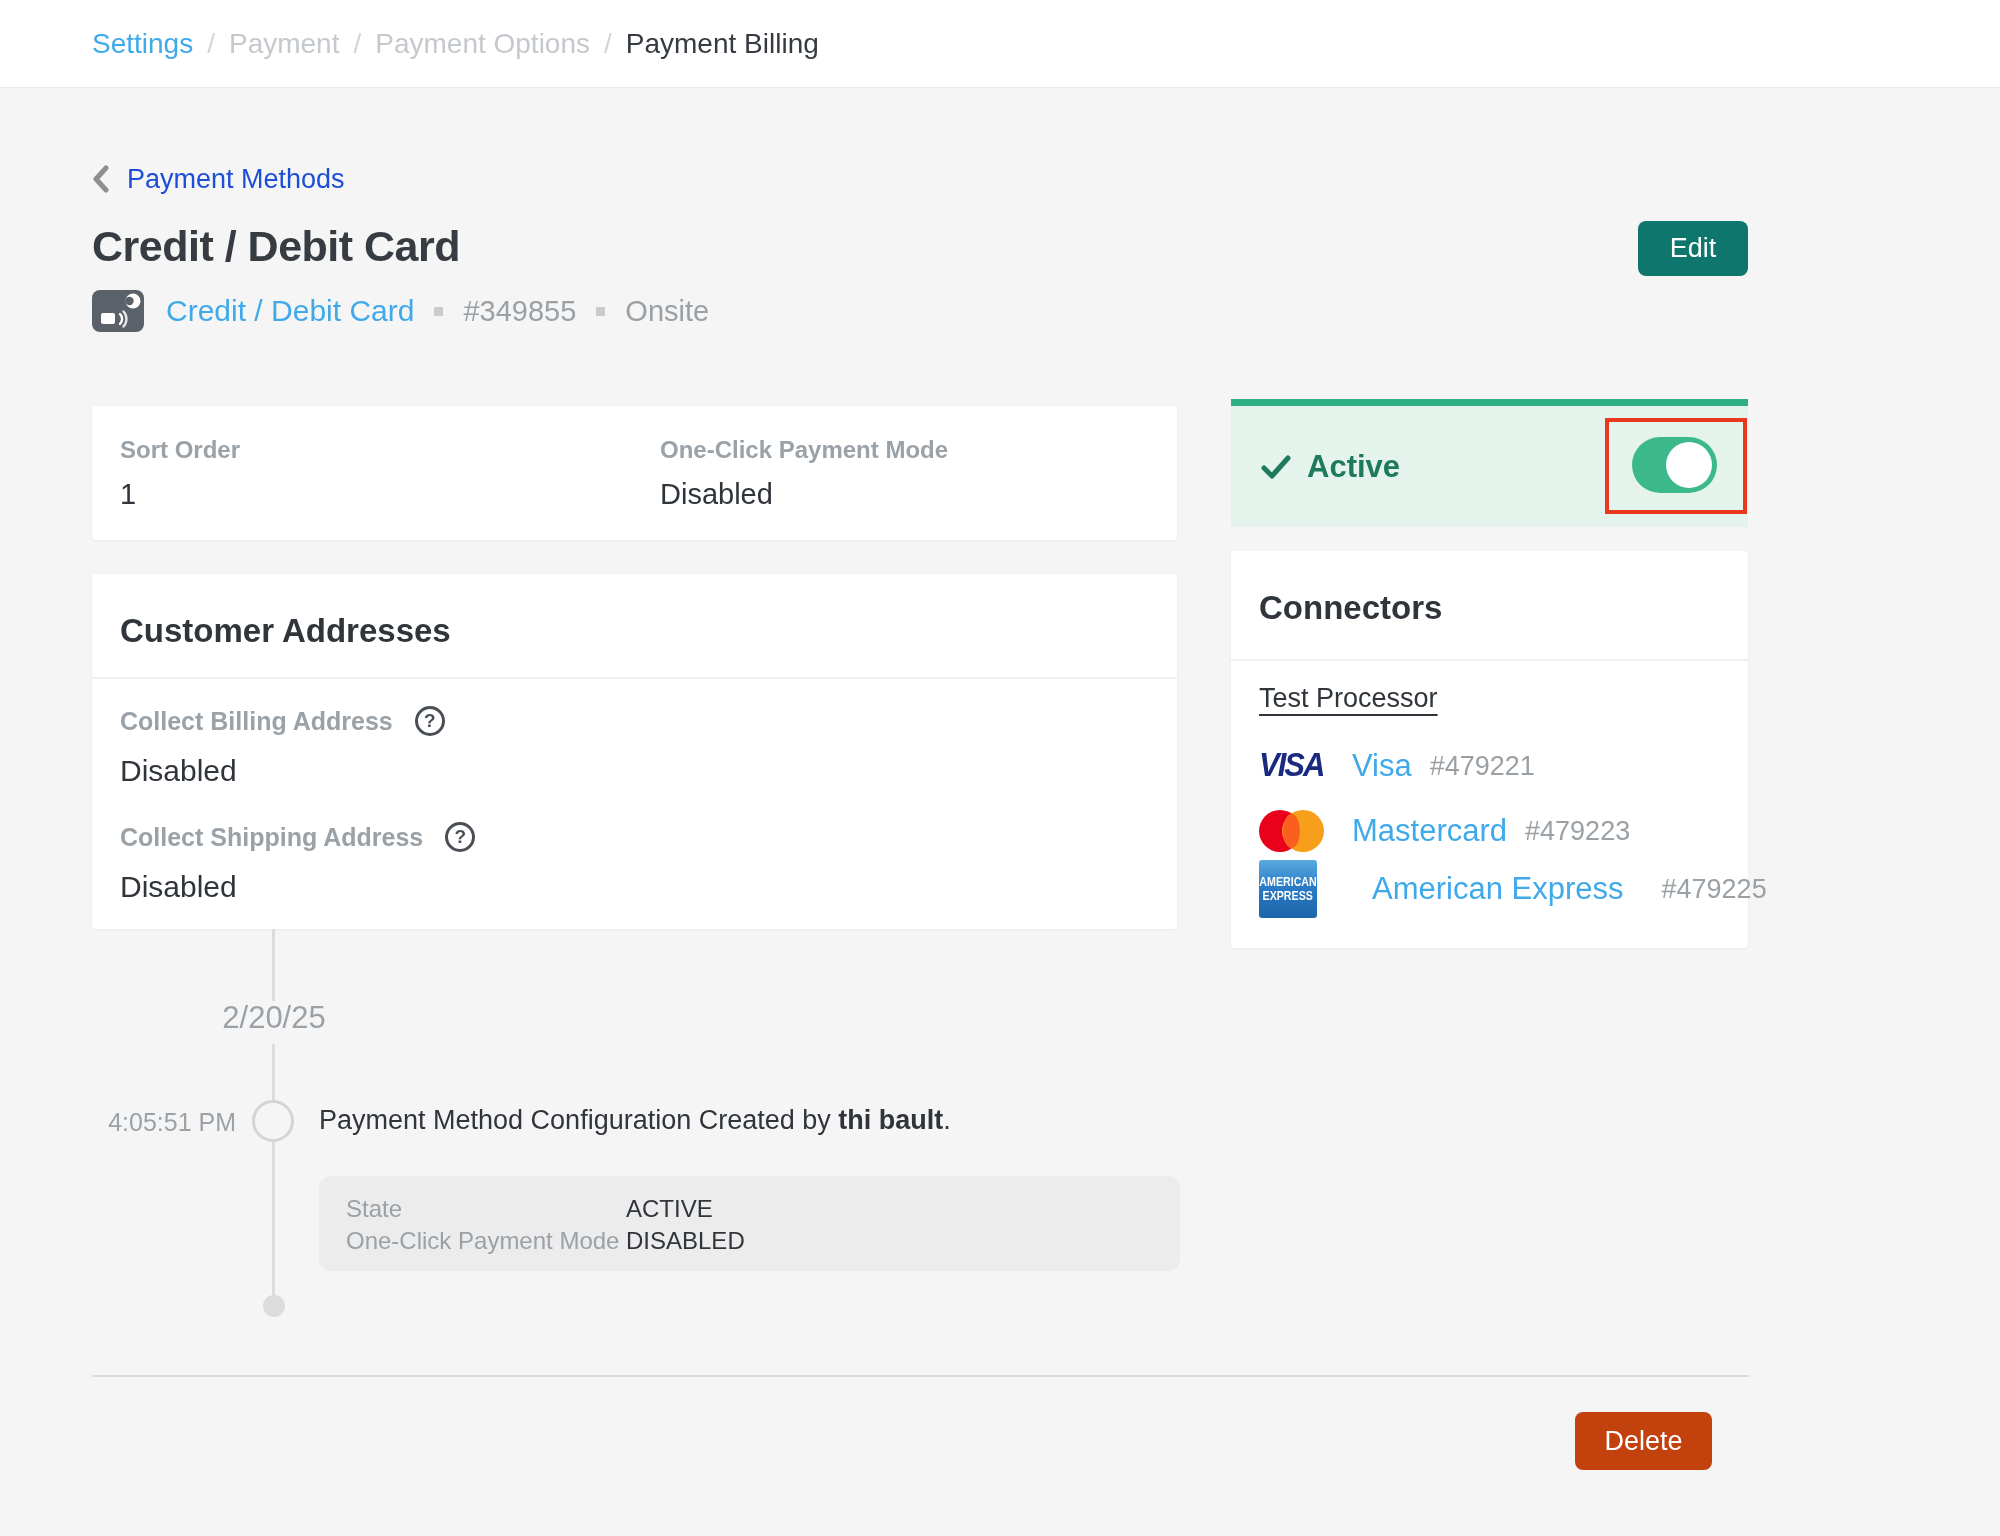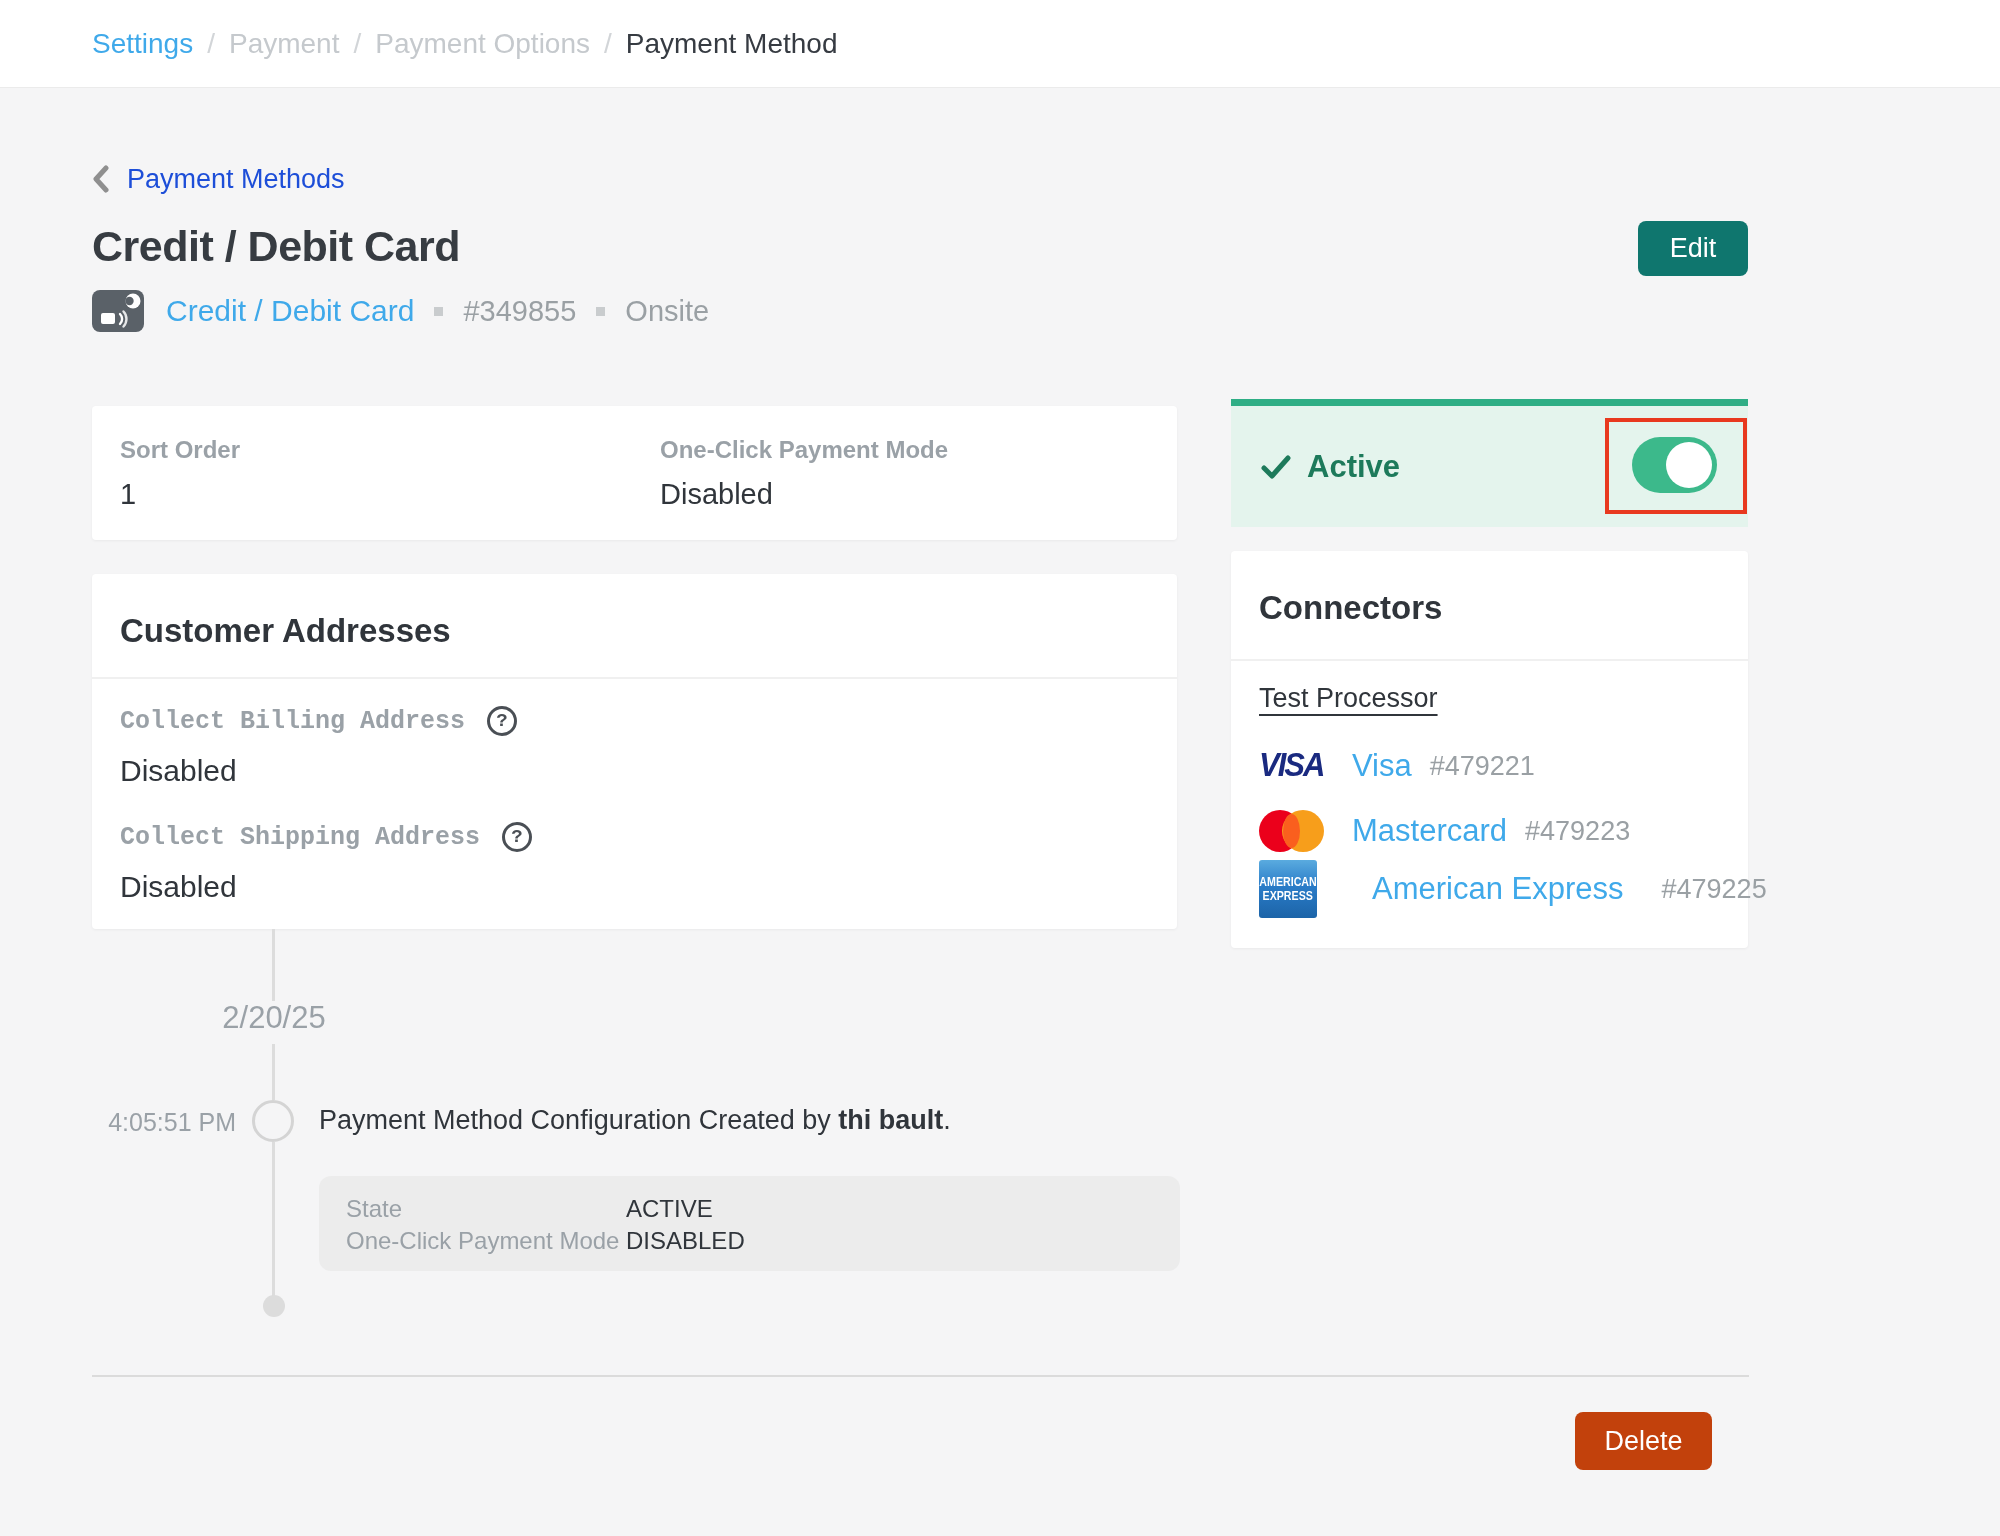--- a/index.html
+++ b/index.html
@@ -131,21 +131,21 @@
     display:flex; flex-direction:column; align-items:center; justify-content:center;
   }
   .amex-line {
     color:#ffffff; font-size:13px; font-weight:700; line-height:14px;
     transform:scaleX(0.82); letter-spacing:0px; white-space:nowrap;
   }
 
   
   .addresses-card { left:92px; top:574px; width:1085px; height:355px; }
   .addr-field { position:absolute; left:28px; }
-  .addr-label-row { display:flex; align-items:center; gap:22px;font-family:Liberation Mono, monospace; }
+  .addr-label-row { display:flex; align-items:center; gap:22px; }
   .addr-label { font-size:25px; font-weight:700; color:#9aa1a7; }
   .help-icon {
     width:30px; height:30px; border-radius:50%; border:3px solid #4a4f55;
     color:#4a4f55; font-size:19px; font-weight:700;
     display:flex; align-items:center; justify-content:center; cursor:pointer;
   }
   .addr-value { font-size:30px; color:#30353b; margin-top:18px; }
 
   
   .tl-line { position:absolute; left:272px; width:3px; background:#dcdcdc; }
@@ -194,21 +194,21 @@
 </head>
 <body>
 
 <div class="topbar">
   <span class="crumb crumb-link">Settings</span>
   <span class="crumb-sep">/</span>
   <span class="crumb crumb-dim">Payment</span>
   <span class="crumb-sep">/</span>
   <span class="crumb crumb-dim">Payment Options</span>
   <span class="crumb-sep">/</span>
-  <span class="crumb crumb-current">Payment Method</span>
+  <span class="crumb crumb-current">Payment Billing</span>
 </div>
 
 <div class="back-link">
   <svg width="17" height="28" viewBox="0 0 17 28">
     <polyline points="14,3 4,14 14,25" fill="none" stroke="#8f8f8f" stroke-width="5" stroke-linecap="round" stroke-linejoin="round"></polyline>
   </svg>
   <span>Payment Methods</span>
 </div>
 
 <div class="page-title">Credit / Debit Card</div>

